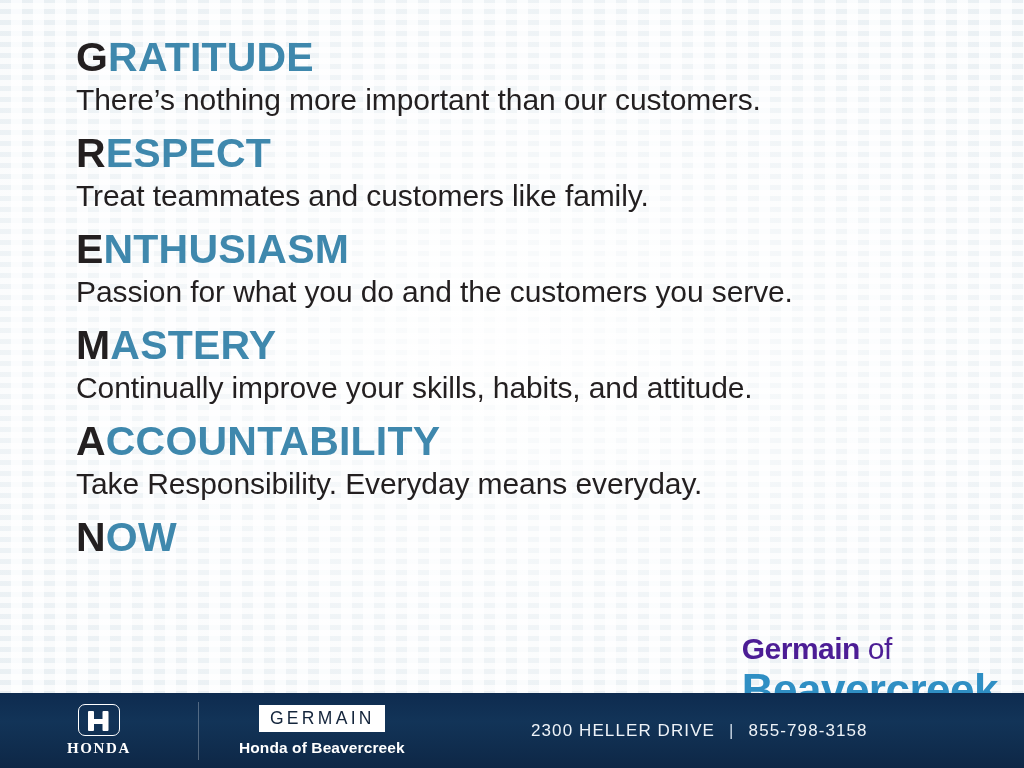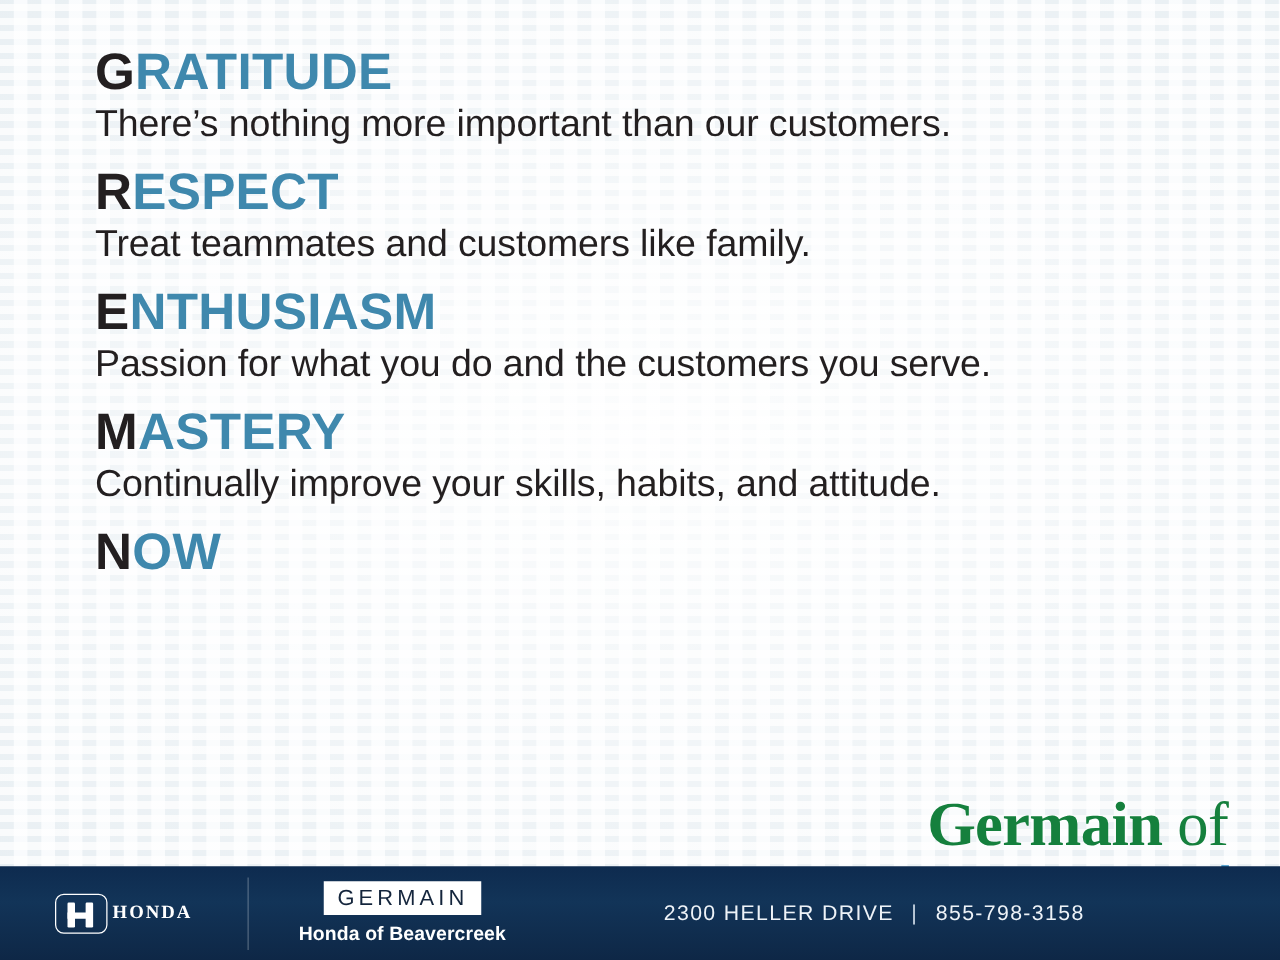--- a/index.html
+++ b/index.html
@@ -71,24 +71,23 @@
   
   #germain-mark{
     position:absolute;
     right:26px; top:634px;
     z-index:2;
     text-align:left;
     line-height:1.0;
     white-space:nowrap;
   }
   #germain-mark .line1{
-    font-size:50px;
-    color:#15803d;
+    font-size:30px;
+    color:#4c1d95;
     letter-spacing:-.5px;
-    font-family:Liberation Serif, serif;
   }
   #germain-mark .line1 .bold{ font-weight:bold; }
   #germain-mark .line1 .light{ font-weight:400; }
   #germain-mark .line2{
     font-size:44px;
     font-weight:bold;
     color:#2f8fc4;
     letter-spacing:-.5px;
     margin-top:4px;
   }
@@ -101,21 +100,21 @@
     z-index:10;
     background:linear-gradient(180deg,#0e2b4f 0%,#123458 38%,#0e2746 100%);
     display:flex; align-items:center;
   }
   #footer-left{
     width:198px;
     height:100%;
     display:flex; align-items:center; justify-content:center;
     flex:0 0 auto;
   }
-  .honda-logo{ display:flex; flex-direction:row; align-items:center; gap:4px; }
+  .honda-logo{ display:flex; flex-direction:column; align-items:center; gap:4px; }
   .honda-emblem{
     width:42px; height:32px;
     border:1.7px solid #ffffff;
     border-radius:7px;
     position:relative;
   }
   .honda-emblem::before,
   .honda-emblem::after{
     content:""; position:absolute; background:#ffffff;
   }
@@ -193,20 +192,24 @@
   <div class="value-row">
     <div class="value-word"><span class="initial">E</span><span class="rest">NTHUSIASM</span></div>
     <div class="value-desc">Passion for what you do and the customers you serve.</div>
   </div>
 
   <div class="value-row">
     <div class="value-word"><span class="initial">M</span><span class="rest">ASTERY</span></div>
     <div class="value-desc">Continually improve your skills, habits, and attitude.</div>
   </div>
 
+  <div class="value-row">
+    <div class="value-word"><span class="initial">A</span><span class="rest">CCOUNTABILITY</span></div>
+    <div class="value-desc">Take Responsibility. Everyday means everyday.</div>
+  </div>
 
   <div class="value-row">
   </div>
 
   <div class="value-row" id="row-now">
     <div class="value-word"><span class="initial">N</span><span class="rest">OW</span></div>
   </div>
 
 </section>
 

